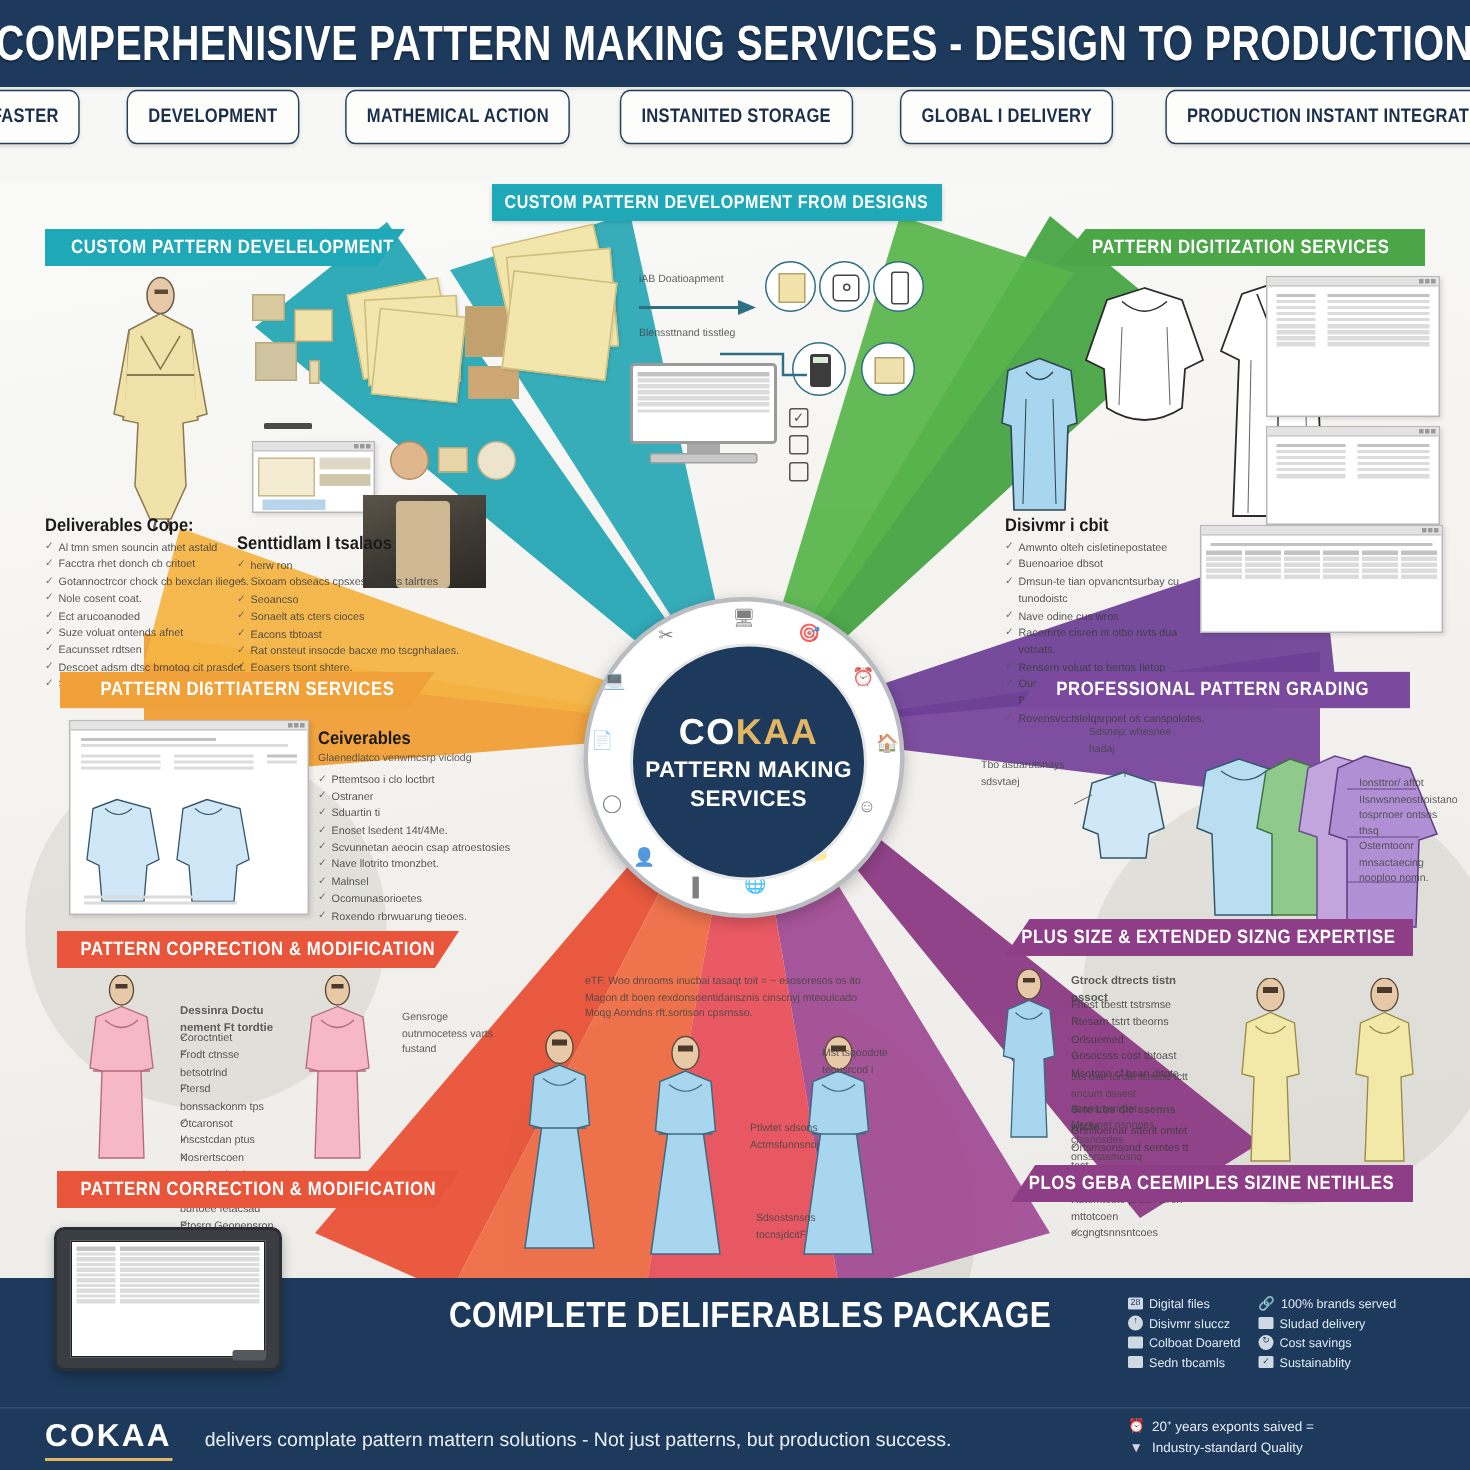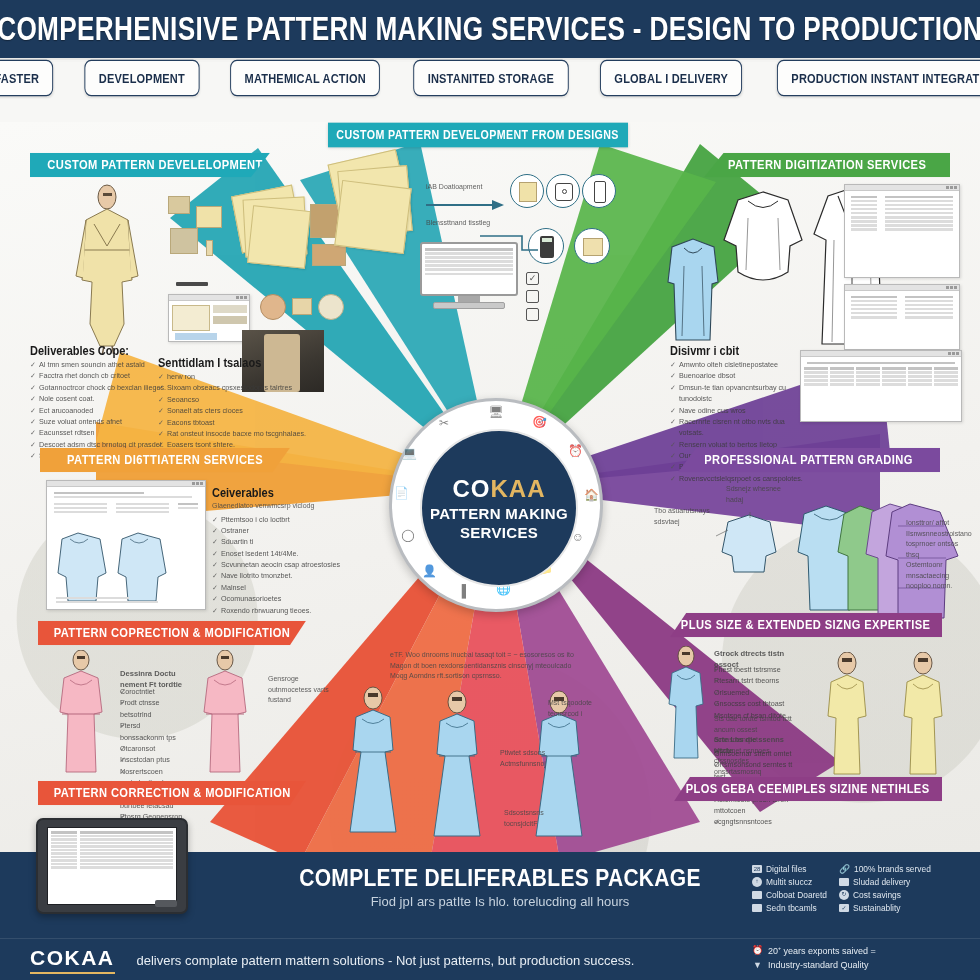--- a/index.html
+++ b/index.html
@@ -786,31 +786,30 @@
           <div class="rowline" style="margin:1px;"></div>
             <div class="rowline" style="margin:1px;"></div>
         </div>
       </div>
     </div>
     <div class="tbtn"></div>
   </div>
 
   <div class="footer">
     <div class="footer-title">COMPLETE DELIFERABLES PACKAGE</div>
-    <div class="footer-sub">Fiod jpI ars patIte Is hlo. torelucding all hours</div>
 
     <div class="footer-cols">
       <div class="fcol">
         <div class="fitem">
             <span class="fico">28</span>
             <span>Digital files</span>
           </div>
         <div class="fitem">
             <span class="fico round">↑</span>
-            <span>Multit sIuccz</span>
+            <span>Disivmr sIuccz</span>
           </div>
         <div class="fitem">
             <span class="fico"></span>
             <span>Colboat Doaretd</span>
           </div>
         <div class="fitem">
             <span class="fico"></span>
             <span>Sedn tbcamls</span>
           </div>
       </div>

